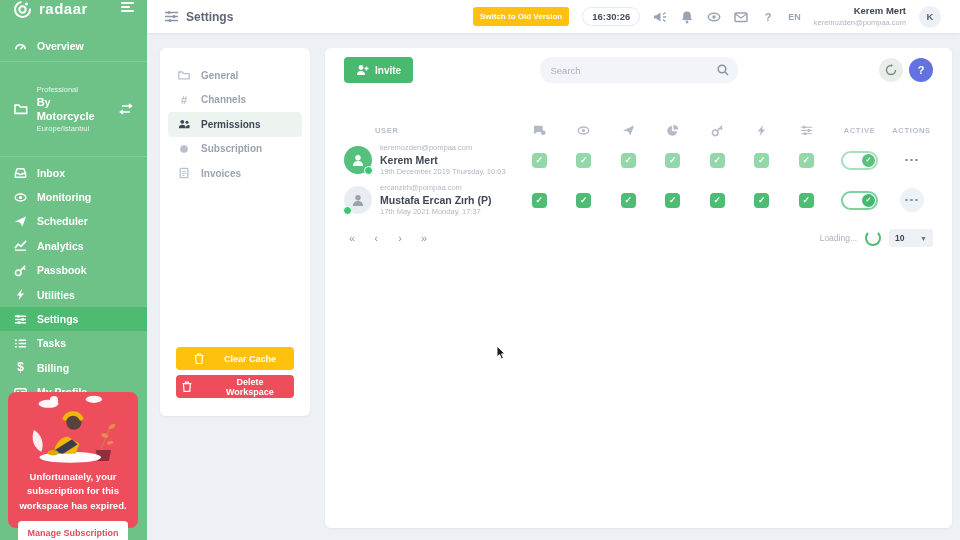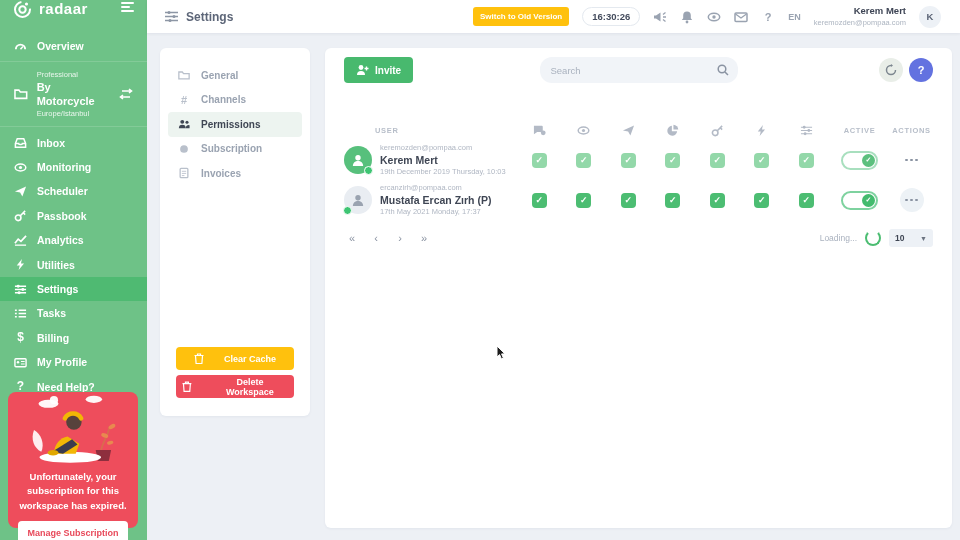--- a/index.html
+++ b/index.html
@@ -10,21 +10,21 @@
   .logo-row{display:flex;align-items:flex-start;height:34px;padding:0 13px;gap:7px;}
   .logo-text{font-size:15px;font-weight:700;letter-spacing:.5px;}
   .burger{margin-left:auto;cursor:pointer}
   .burger i{display:block;height:2px;background:#fff;border-radius:1px;margin:2px 0;}
   .burger i:nth-child(1){width:13px}.burger i:nth-child(2){width:9px}.burger i:nth-child(3){width:13px}
   .nav-item{display:flex;align-items:center;gap:10px;height:24.4px;padding:0 14px;
     font-size:10.5px;font-weight:700;cursor:pointer;}
   .nav-item svg,.nav-item .glyph{width:13px;height:13px;flex:none;color:#fff;}
   .glyph{font-size:12px;font-weight:700;text-align:center;line-height:13px;font-style:normal;}
   .nav-item.active{background:#4fba72;}
-  .workspace{display:flex;align-items:center;padding:8px 14px;margin:3px 0;
+  .workspace{display:flex;align-items:center;padding:23px 14px;margin:3px 0;
     border-top:1px solid rgba(255,255,255,.15);border-bottom:1px solid rgba(255,255,255,.15);gap:9px;}
   .ws-meta{line-height:1.3}
   .ws-plan,.ws-tz{font-size:7.5px;color:rgba(255,255,255,.85);}
   .ws-name{font-size:11px;font-weight:700;}
   .ws-swap{margin-left:auto}
   
   .red-card{position:absolute;left:8px;right:9px;bottom:12px;height:136px;background:#ee4d5c;
     border-radius:8px;text-align:center;box-sizing:border-box;}
   .red-msg{font-size:9.5px;font-weight:700;line-height:1.5;padding:0 8px;color:#fff;}
   .red-btn{display:block;margin:8px 10px 0;background:#fff;color:#e8495a;font-size:9px;font-weight:700;
@@ -188,31 +188,31 @@
     <span>Monitoring</span>
   </div>
   <div class="nav-item">
     <svg viewBox="0 0 14 14">
         <path d="M1 7L13 1.5 9 12.5 6.6 8.2 1 7z" fill="currentColor"></path>
       </svg>
     <span>Scheduler</span>
   </div>
   <div class="nav-item">
     <svg viewBox="0 0 14 14">
+        <path d="M1 12h12" stroke="currentColor" stroke-width="1.4"></path>
+        <polyline points="1,10 4.5,5.5 7.5,8 13,2" fill="none" stroke="currentColor" stroke-width="1.8"></polyline>
+      </svg>
+    <span>Analytics</span>
+  </div>
+  <div class="nav-item">
+    <svg viewBox="0 0 14 14">
         <circle cx="4.5" cy="9.5" r="3" fill="none" stroke="currentColor" stroke-width="1.7"></circle>
         <path d="M6.8 7.2L12 2M10 4l2 2" fill="none" stroke="currentColor" stroke-width="1.7"></path>
       </svg>
     <span>Passbook</span>
-  </div>
-  <div class="nav-item">
-    <svg viewBox="0 0 14 14">
-        <path d="M1 12h12" stroke="currentColor" stroke-width="1.4"></path>
-        <polyline points="1,10 4.5,5.5 7.5,8 13,2" fill="none" stroke="currentColor" stroke-width="1.8"></polyline>
-      </svg>
-    <span>Analytics</span>
   </div>
   <div class="nav-item">
     <svg viewBox="0 0 14 14">
         <path d="M8.5 1L3 8h3.2L5 13l5.8-7H7.5z" fill="currentColor"></path>
       </svg>
     <span>Utilities</span>
   </div>
   <div class="nav-item active">
     <svg viewBox="0 0 14 14">
         <path d="M1 3.5h12M1 7h12M1 10.5h12" stroke="currentColor" stroke-width="1.4"></path>

